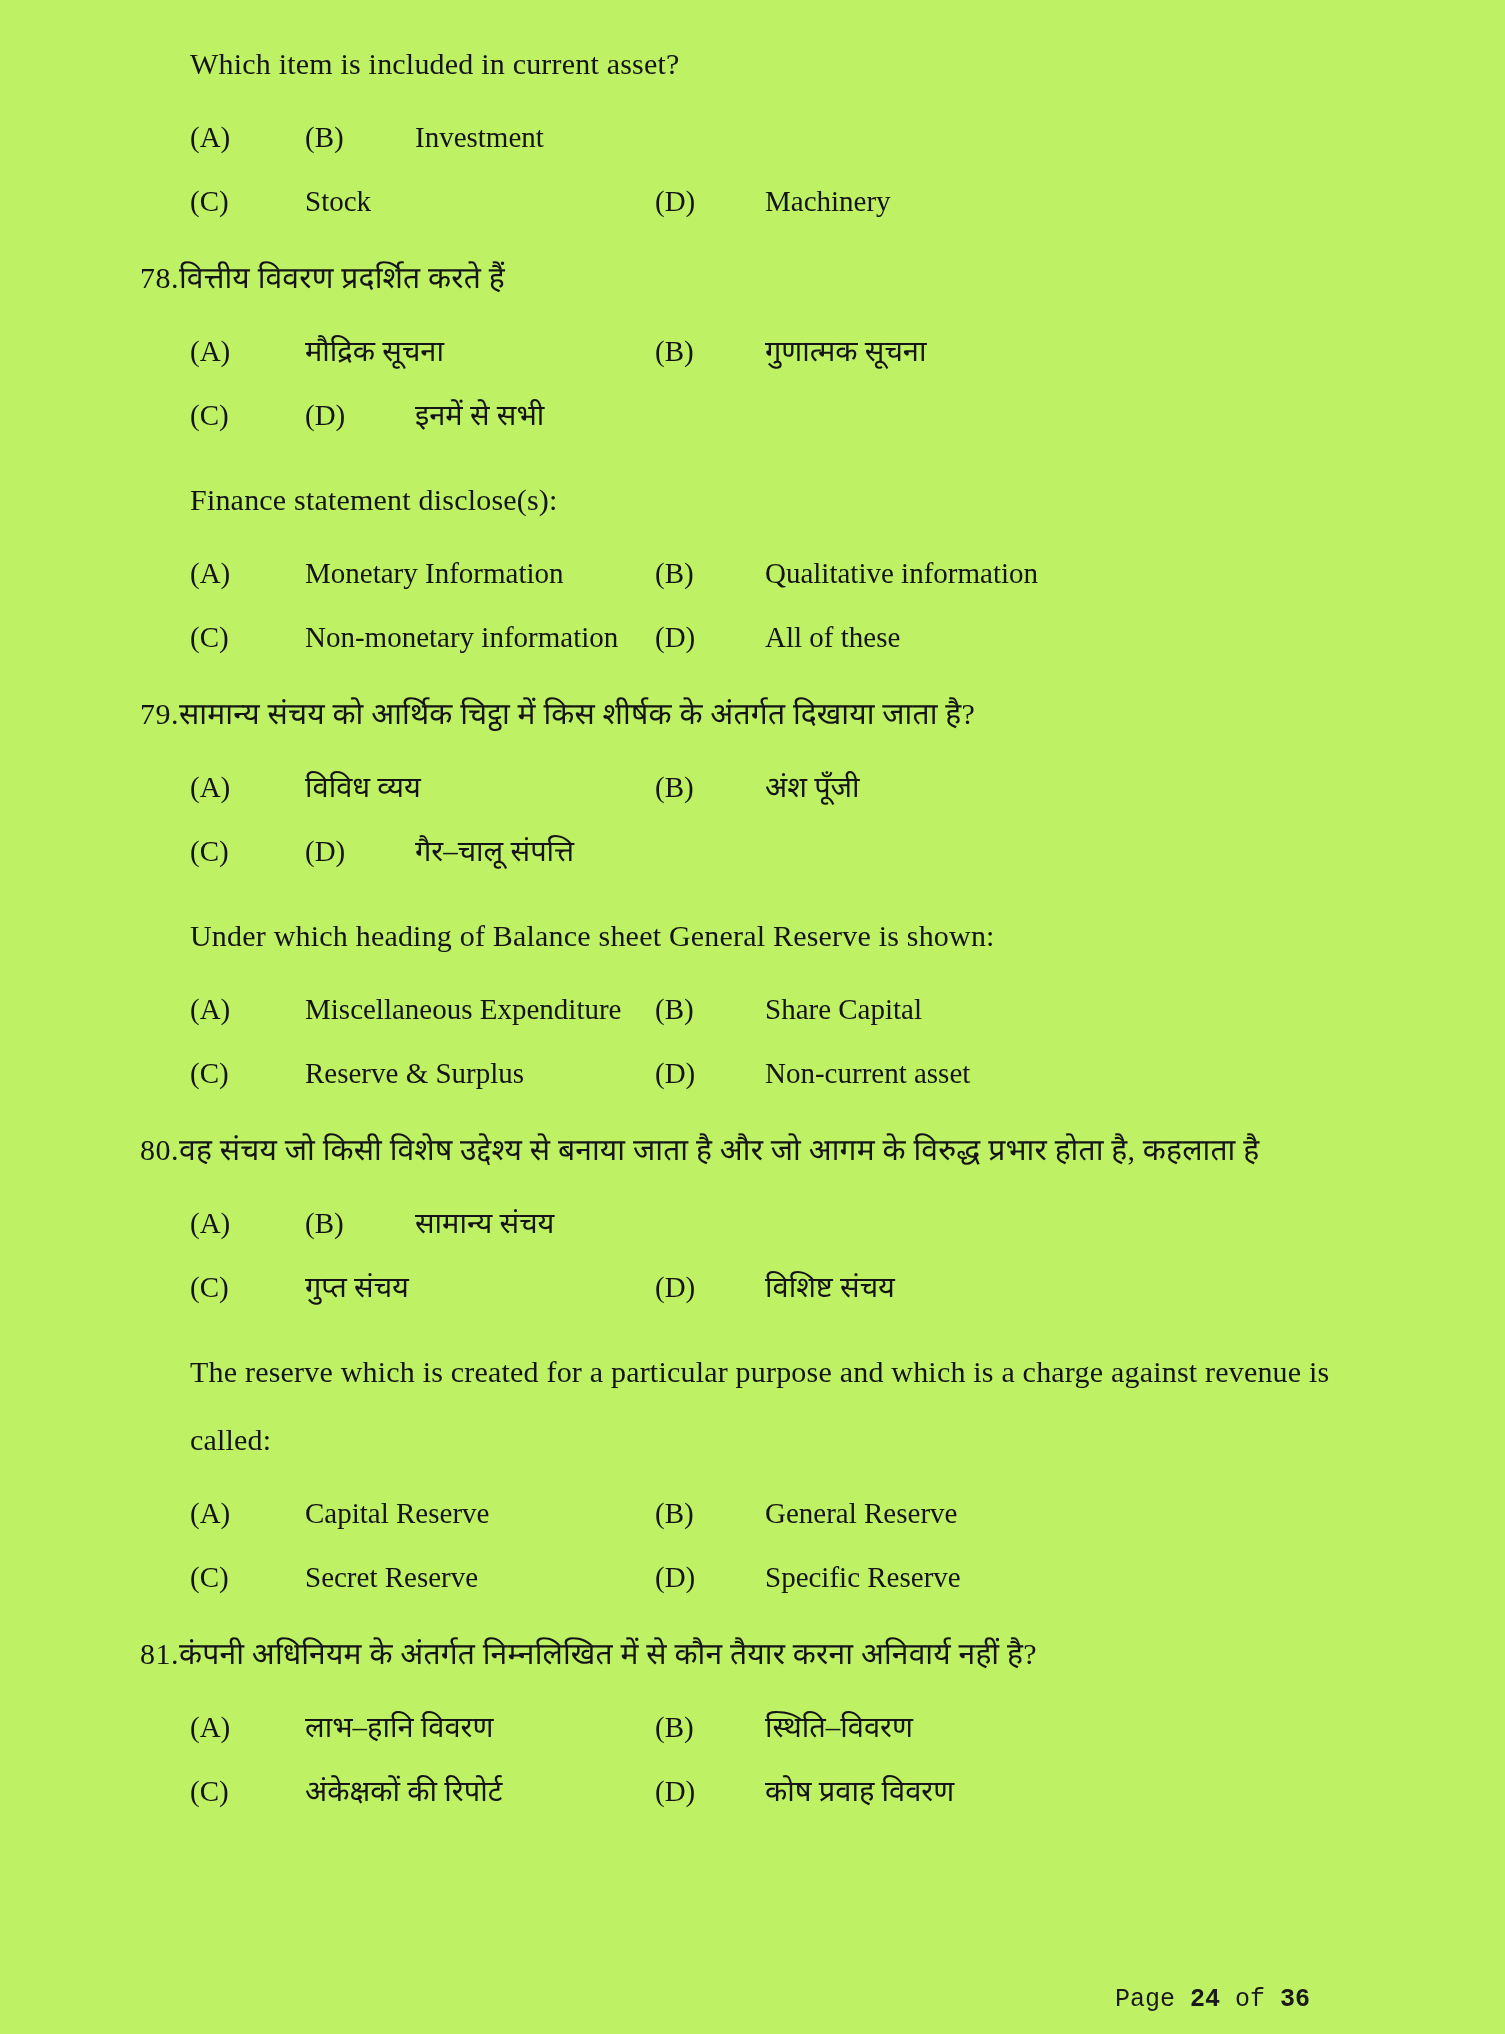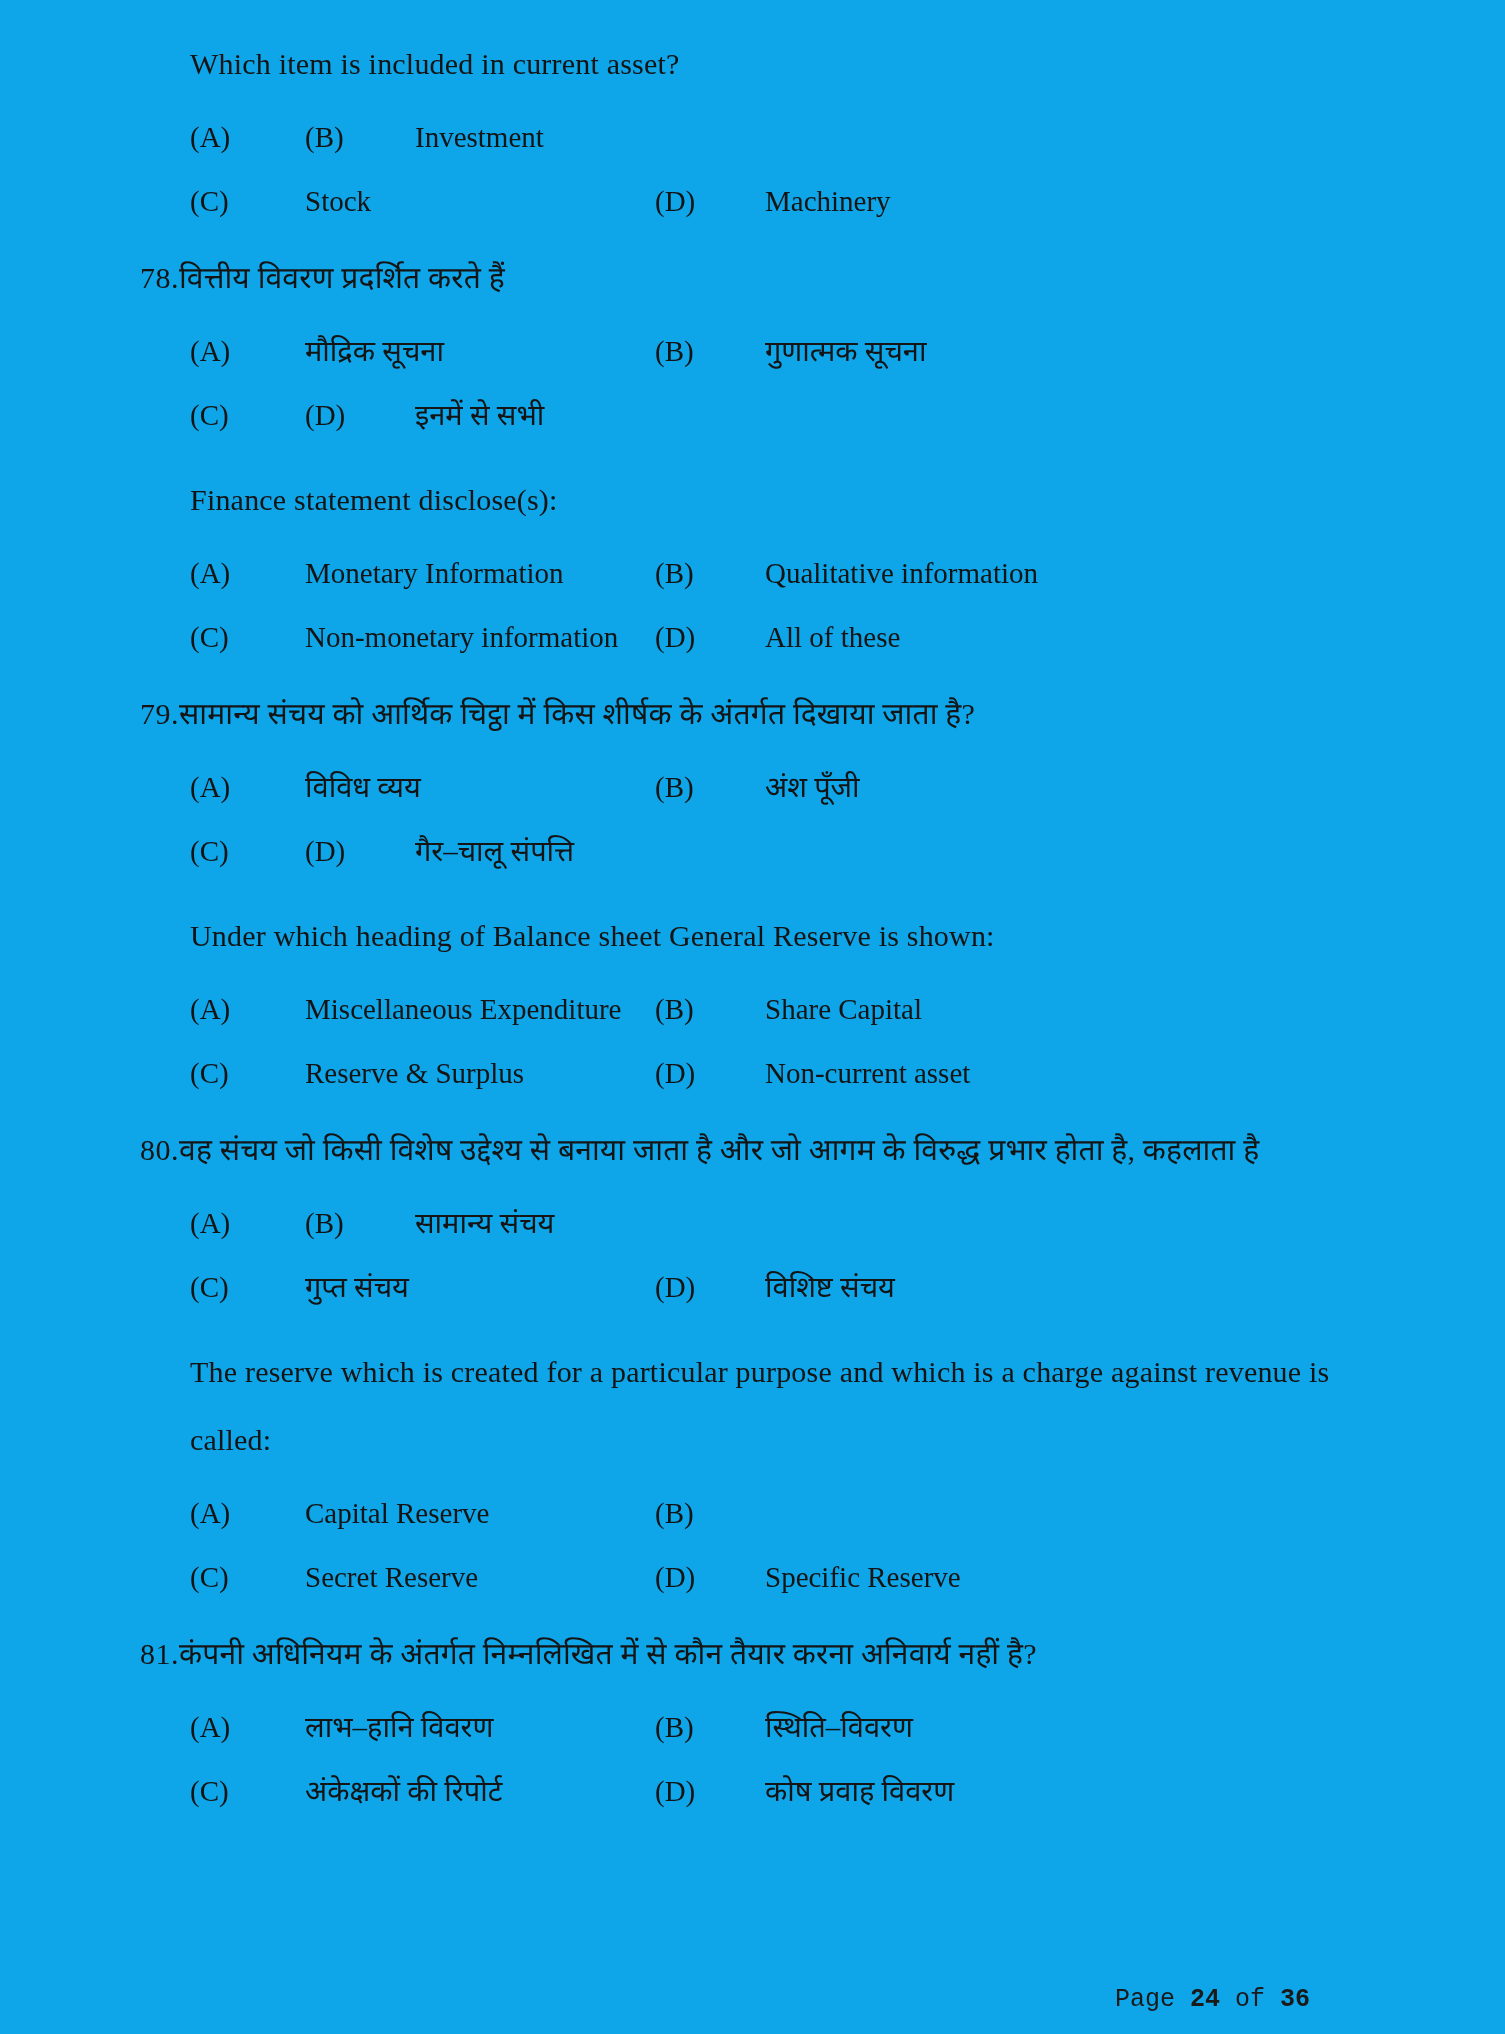--- a/index.html
+++ b/index.html
@@ -5,21 +5,21 @@
   html, body {
     margin: 0;
     padding: 0;
     background: #ffffff;
   }
   .page {
     position: relative;
     width: 1505px;
     height: 2034px;
     margin: 0 auto;
-    background: #0ea5e9;
+    background: #bef264;
     color: #141414;
     font-family: "Liberation Serif", "DejaVu Serif", serif;
     overflow: hidden;
     box-sizing: border-box;
     padding: 30px 120px 0 140px;
   }
   .question-block { }
   .question-block.en { margin-top: 30px; }
   .question-block.first { margin-top: 0; }
   .q-text {
@@ -157,20 +157,21 @@
           <span class="opt-label opt-label-2">(D)</span>
           <span class="opt-text-2" lang="hi">विशिष्ट संचय</span>
         </div>
       </div>
       <div class="question-block en unnumbered">
         <p class="q-text">The reserve which is created for a particular purpose and which is a charge against revenue is called:</p>
         <div class="opt-row">
           <span class="opt-label">(A)</span>
           <span class="opt-text-1">Capital Reserve</span>
           <span class="opt-label opt-label-2">(B)</span>
+          <span class="opt-text-2">General Reserve</span>
         </div>
         <div class="opt-row">
           <span class="opt-label">(C)</span>
           <span class="opt-text-1">Secret Reserve</span>
           <span class="opt-label opt-label-2">(D)</span>
           <span class="opt-text-2">Specific Reserve</span>
         </div>
       </div>
       <div class="question-block hi numbered">
         <p class="q-text" lang="hi"><span class="q-num">81.</span>कंपनी अधिनियम के अंतर्गत निम्नलिखित में से कौन तैयार करना अनिवार्य नहीं है?</p>

